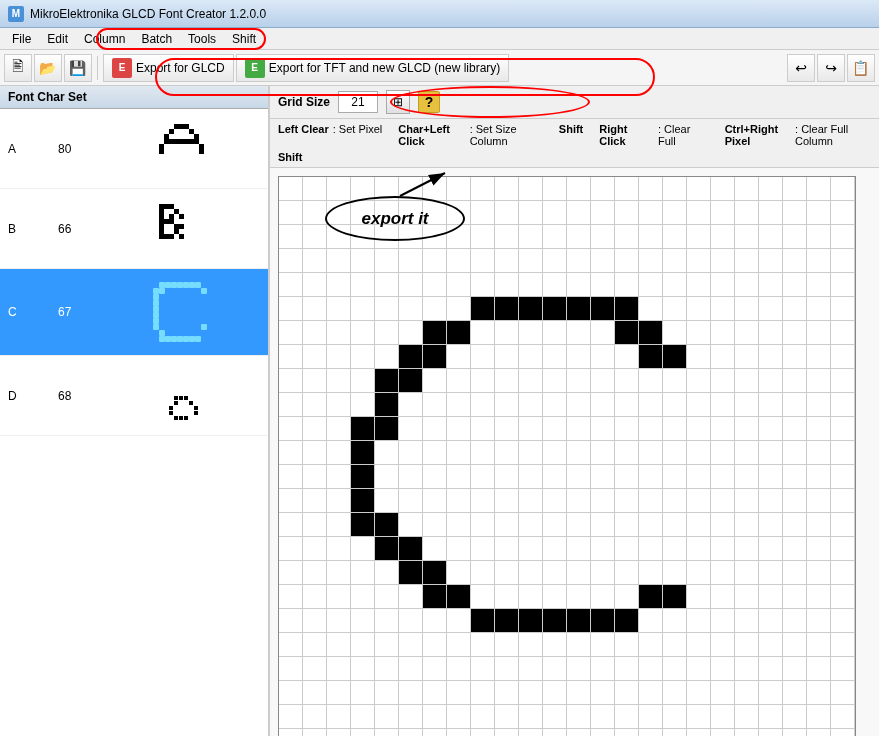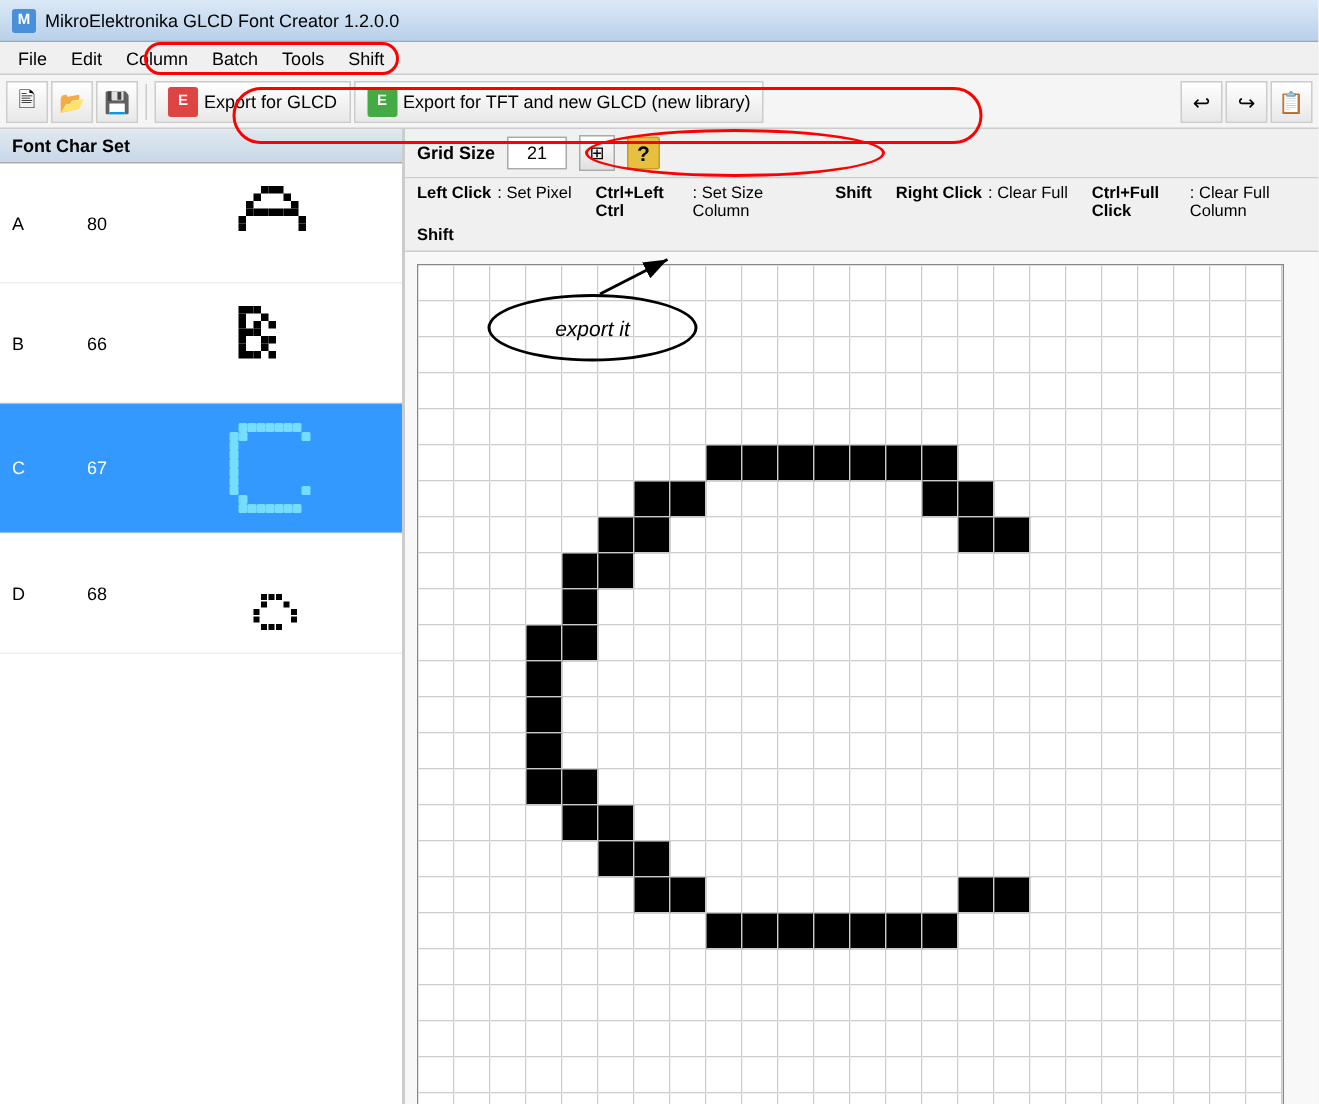--- a/index.html
+++ b/index.html
@@ -384,36 +384,36 @@
         <input class="grid-size-input" type="text" value="21" style="">
 
         <div class="grid-icon-btn">⊞</div>
         <div class="help-icon">?</div>
 
         <div style="position: absolute; left: 390px; top: 86px; width: 200px; height: 32px; border: 2px solid red; border-radius: 50%; pointer-events: none; z-index: 10;"></div>
       </div>
 
       <div class="hints-bar">
         <div class="hint-item">
-          <span class="hint-key">Left Click</span>
+          <span class="hint-key">Left Clear</span>
           <span>: Set Pixel</span>
         </div>
         <div class="hint-item">
-          <span class="hint-key">Ctrl+Left Ctrl</span>
+          <span class="hint-key">Char+Left Click</span>
           <span>: Set Size Column</span>
         </div>
         <div class="hint-item">
           <span class="hint-key">Shift</span>
         </div>
         <div class="hint-item">
           <span class="hint-key">Right Click</span>
           <span>: Clear Full</span>
         </div>
         <div class="hint-item">
-          <span class="hint-key">Ctrl+Full Click</span>
+          <span class="hint-key">Ctrl+Right Pixel</span>
           <span>: Clear Full Column</span>
         </div>
         <div class="hint-item">
           <span class="hint-key">Shift</span>
         </div>
       </div>
 
       <div class="pixel-grid-container" style="position:relative;">
         <div id="pixel-grid" class="pixel-grid" style="border: 1px solid rgb(136, 136, 136); display: inline-grid; grid-template-columns: repeat(24, 24px); grid-template-rows: repeat(24, 24px);">
             <div style="width: 24px; height: 24px; border-right: 1px solid rgb(204, 204, 204); border-bottom: 1px solid rgb(204, 204, 204); cursor: crosshair; background: rgb(255, 255, 255);"></div>
@@ -1002,21 +1002,21 @@
           width: 140px;
           height: 45px;
           border: 2px solid #000;
           border-radius: 50%;
           pointer-events: none;
           z-index: 10;
           display: flex;
           align-items: center;
           justify-content: center;
         ">
-          <span style="font-size: 14px; font-style: italic; color: #000;">export it</span>
+          <span style="font-size: 17px; font-style: italic; color: #000; font-weight: bold;">export it</span>
         </div>
         
         
         <svg style="position: absolute; top: 0px; left: 0px; pointer-events: none; z-index: 9; width: 300px; height: 80px;">
 
           <line x1="130" y1="28" x2="175" y2="5" stroke="black" stroke-width="2" marker-end="url(#arrowhead)"></line>
           <defs>
             <marker id="arrowhead" markerWidth="8" markerHeight="6" refX="8" refY="3" orient="auto">
               <polygon points="0 0, 8 3, 0 6" fill="black"></polygon>
             </marker>

